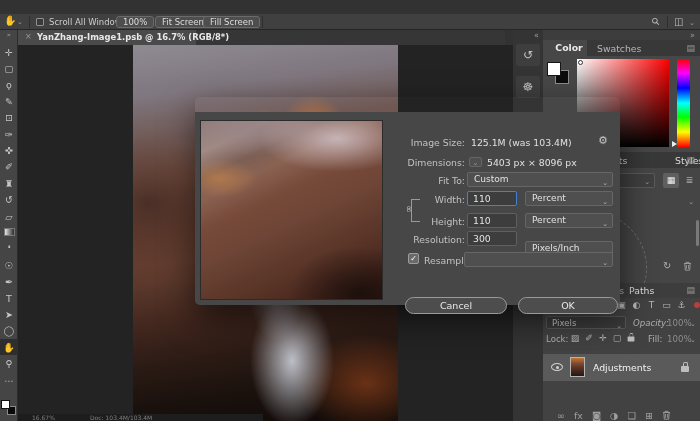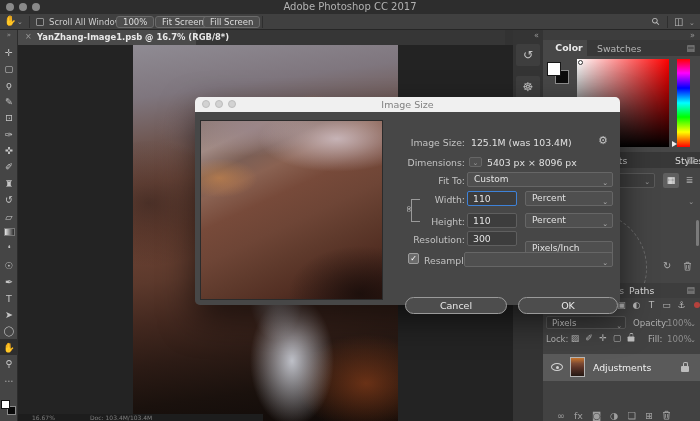--- a/index.html
+++ b/index.html
@@ -99,21 +99,21 @@
   #channels-tab{left:38px;top:2px;}
   #paths-tab{left:86px;top:2px;color:#dedede;}
   #paths-menu{top:2px;}
 
   #layers-group{position:absolute;left:0;top:268px;width:157px;height:123px;background:#424242;}
   #filter-dd{position:absolute;left:3px;top:2px;width:62px;height:12px;background:#3b3b3b;border:1px solid #555;border-radius:2px;}
   #filter-icons{position:absolute;left:71px;top:1px;display:flex;}
   #filter-icons .gl{width:15px;text-align:center;font-size:9px;color:#b8b8b8;line-height:13px;}
   #blend-dd{position:absolute;left:3px;top:18px;width:80px;height:13px;background:#3b3b3b;border:1px solid #585858;border-radius:2px;font-size:8.6px;color:#c8c8c8;line-height:12px;padding-left:5px;}
   #blend-dd .chev{position:absolute;right:3px;top:3px;}
-  #opacity-label{position:absolute;left:90px;top:20px;font-size:8.6px;color:#b0b0b0;}
+  #opacity-label{position:absolute;left:90px;top:20px;font-size:8.6px;color:#b0b0b0;font-style:italic;}
   #opacity-value{position:absolute;left:124px;top:20px;font-size:8.6px;color:#8d8d8d;}
   #opacity-chev{position:absolute;left:147px;top:22px;}
   #lock-label{position:absolute;left:3px;top:36px;font-size:8.6px;color:#b0b0b0;}
   #lock-icons{position:absolute;left:25px;top:33px;display:flex;}
   #lock-icons .gl{width:14px;text-align:center;font-size:9px;color:#b8b8b8;line-height:14px;}
   #fill-label{position:absolute;left:105px;top:36px;font-size:8.6px;color:#b0b0b0;}
   #fill-value{position:absolute;left:124px;top:36px;font-size:8.6px;color:#8d8d8d;}
   #fill-chev{position:absolute;left:147px;top:38px;}
   #layer-row{position:absolute;left:0;top:56px;width:157px;height:27px;background:#5a5a5a;}
   #layer-eye{position:absolute;left:8px;top:9px;}
@@ -152,26 +152,20 @@
   #constrain-bracket{position:absolute;left:216px;top:87px;width:9px;height:23px;border-left:1px solid #9a9a9a;border-top:1px solid #9a9a9a;border-bottom:1px solid #9a9a9a;}
   #chain-icon{position:absolute;left:210px;top:92px;font-size:9px;color:#c0c0c0;transform:rotate(90deg);}
   #resample-check{position:absolute;left:213px;top:141px;width:11px;height:11px;background:#6a6a6a;border:1px solid #9d9d9d;border-radius:2px;text-align:center;line-height:10px;font-size:8px;color:#fff;}
   .dlg-btn{position:absolute;top:185px;height:17px;border:1px solid #9a9a9a;border-radius:9px;background:#4d4d4d;color:#e8e8e8;font-size:9.5px;text-align:center;line-height:15px;}
 </style>
 </head>
 <body>
 
 <div id="app">
 
-  <div id="titlebar">
-    <span class="tl-dot" style="left:6px"></span>
-    <span class="tl-dot" style="left:19px"></span>
-    <span class="tl-dot" style="left:32px"></span>
-    <span id="tb-title">Adobe Photoshop CC 2017</span>
-  </div>
 
   <div id="optionsbar">
     <span id="ob-hand">✋</span>
     <span id="ob-chev" class="chev">⌄</span>
     <span class="ob-sep" style="left:29px"></span>
     <span id="ob-check"></span>
     <span id="ob-check-label">Scroll All Windows</span>
     <span class="ob-btn" style="left:116px">100%</span>
     <span class="ob-btn" style="left:155px">Fit Screen</span>
     <span class="ob-btn" style="left:203px">Fill Screen</span>
@@ -324,26 +318,20 @@
           <span class="gl">❏</span>
           <span class="gl">⊞</span>
           <span class="gl"><svg width="9" height="10" viewBox="0 0 9 10">
               <path d="M1 2.5h7M3 2.5V1.3h3v1.2M1.8 2.5l.5 6.7h4.4l.5-6.7M3.4 4v3.8M5.6 4v3.8" stroke="#a8a8a8" fill="none" stroke-width="0.8"></path>
             </svg></span>
         </div>
     </div>
   </div>
 
   <div id="dialog">
-    <div id="dlg-titlebar">
-      <span class="dlg-dot" style="left:7px"></span>
-      <span class="dlg-dot" style="left:20px"></span>
-      <span class="dlg-dot" style="left:33px"></span>
-      <span id="dlg-title">Image Size</span>
-    </div>
     <div id="dlg-body">
       <div id="dlg-preview"></div>
       <span id="dlg-gear">⚙</span>
 
       <span class="dlg-label" style="top:25px">Image Size:</span>
       <span class="dlg-value" style="left:276px;top:25px">125.1M (was 103.4M)</span>
 
       <span class="dlg-label" style="top:45px">Dimensions:</span>
       <span id="dim-dd"><span class="chev">⌄</span></span>
       <span class="dlg-value" style="left:292px;top:45px">5403 px  ×  8096 px</span>

